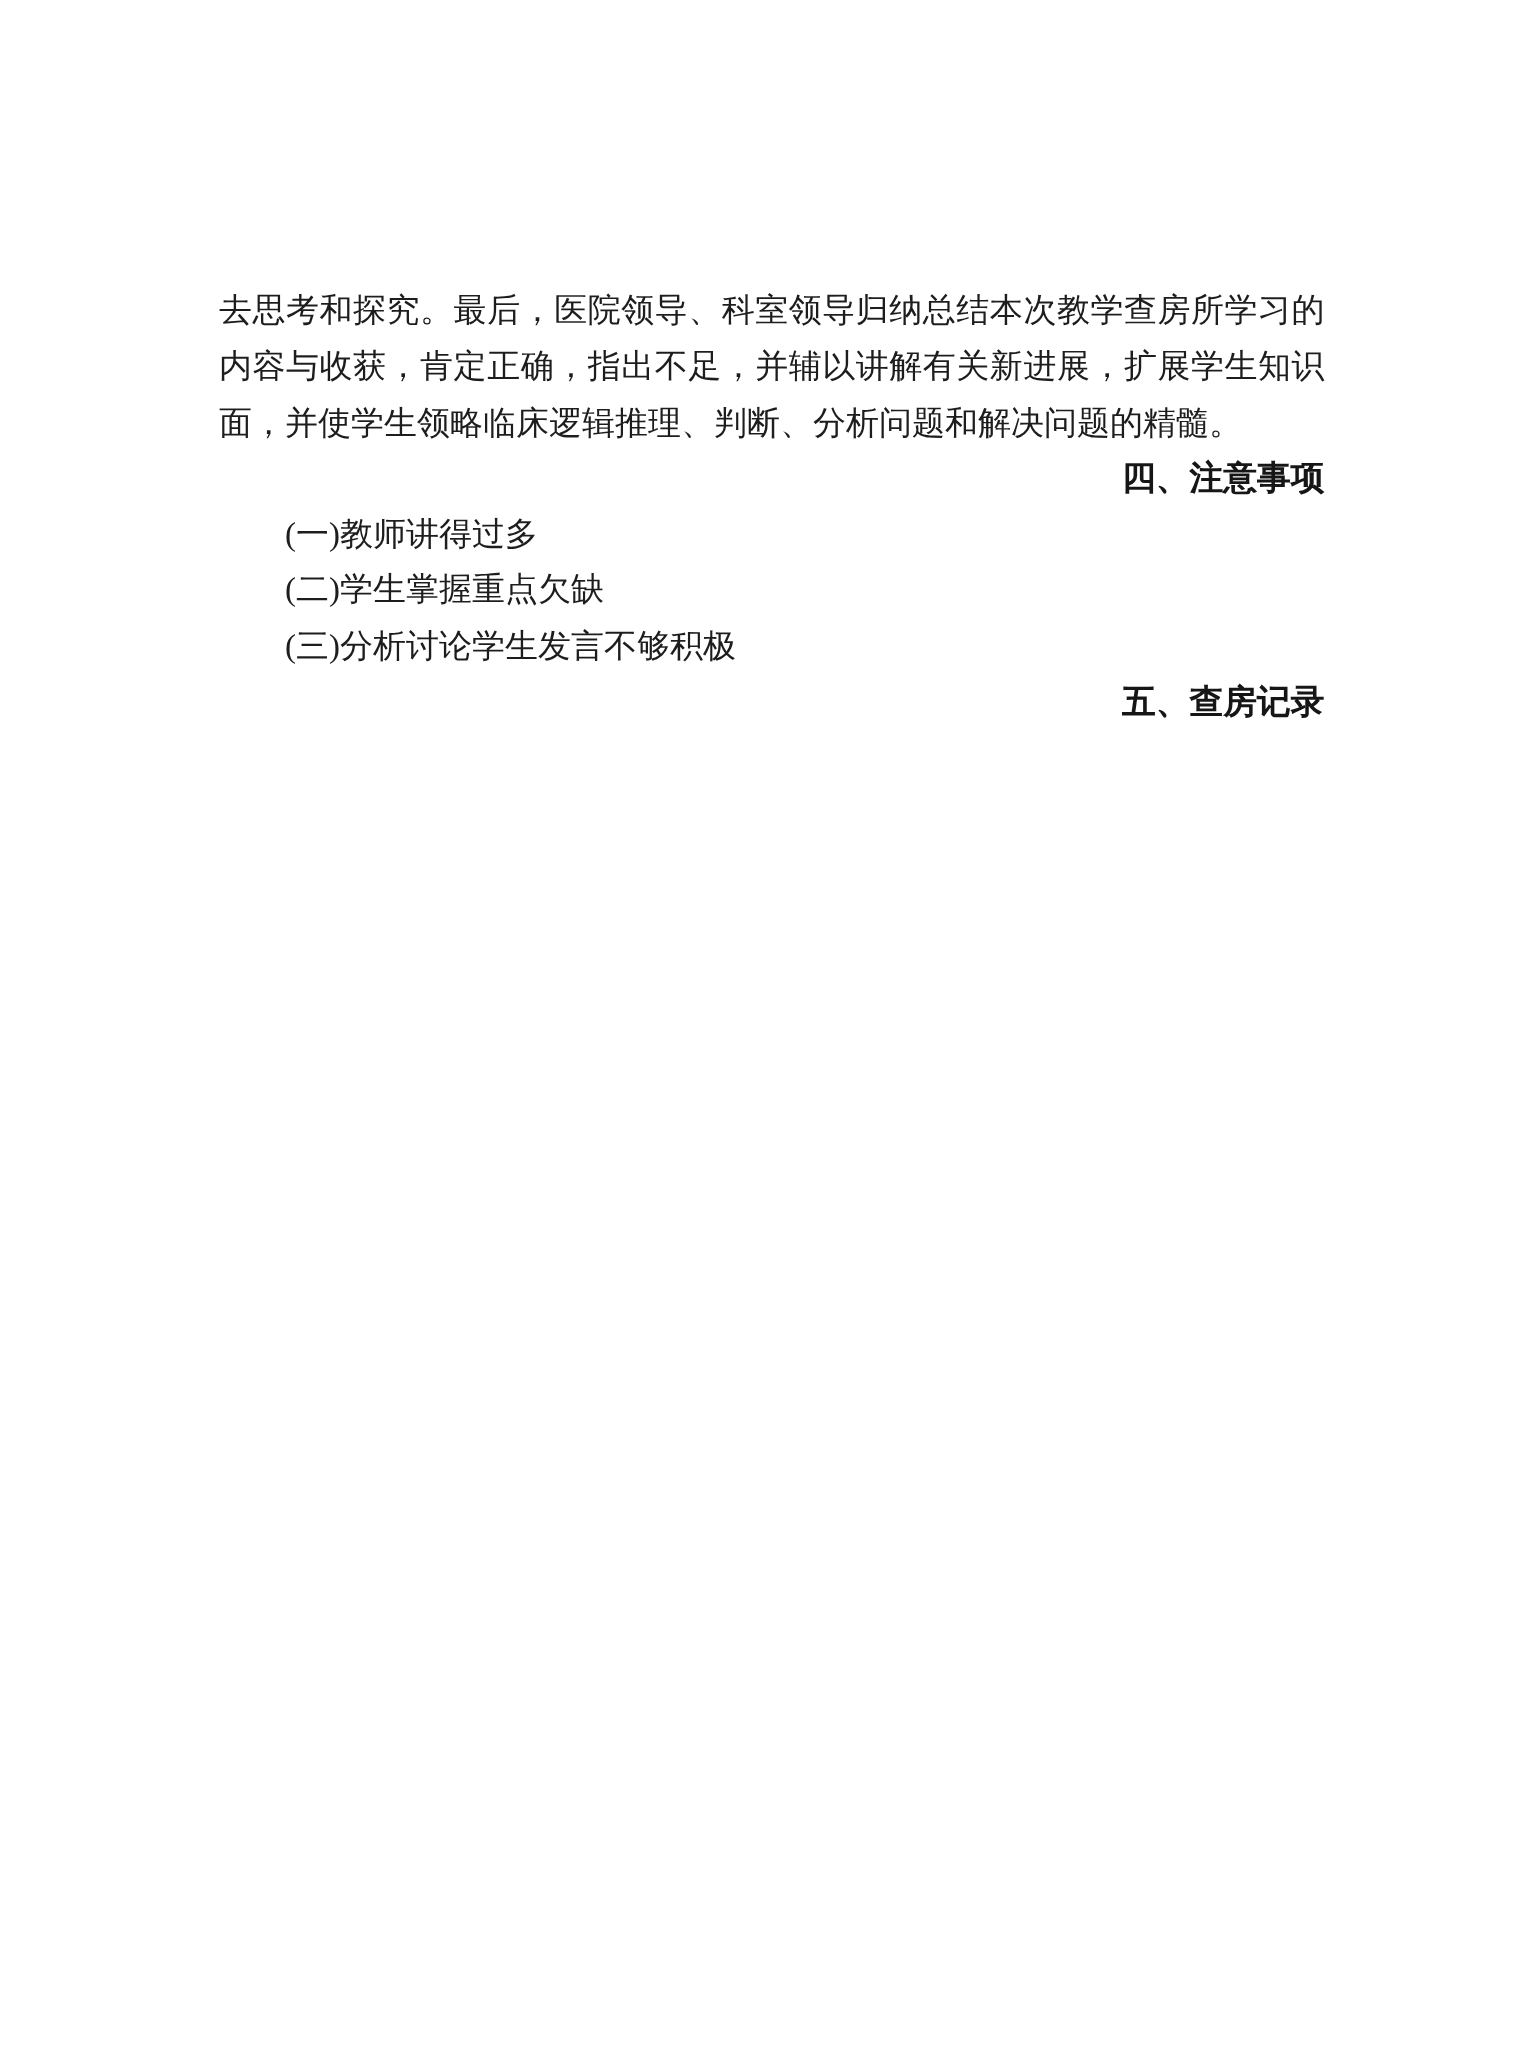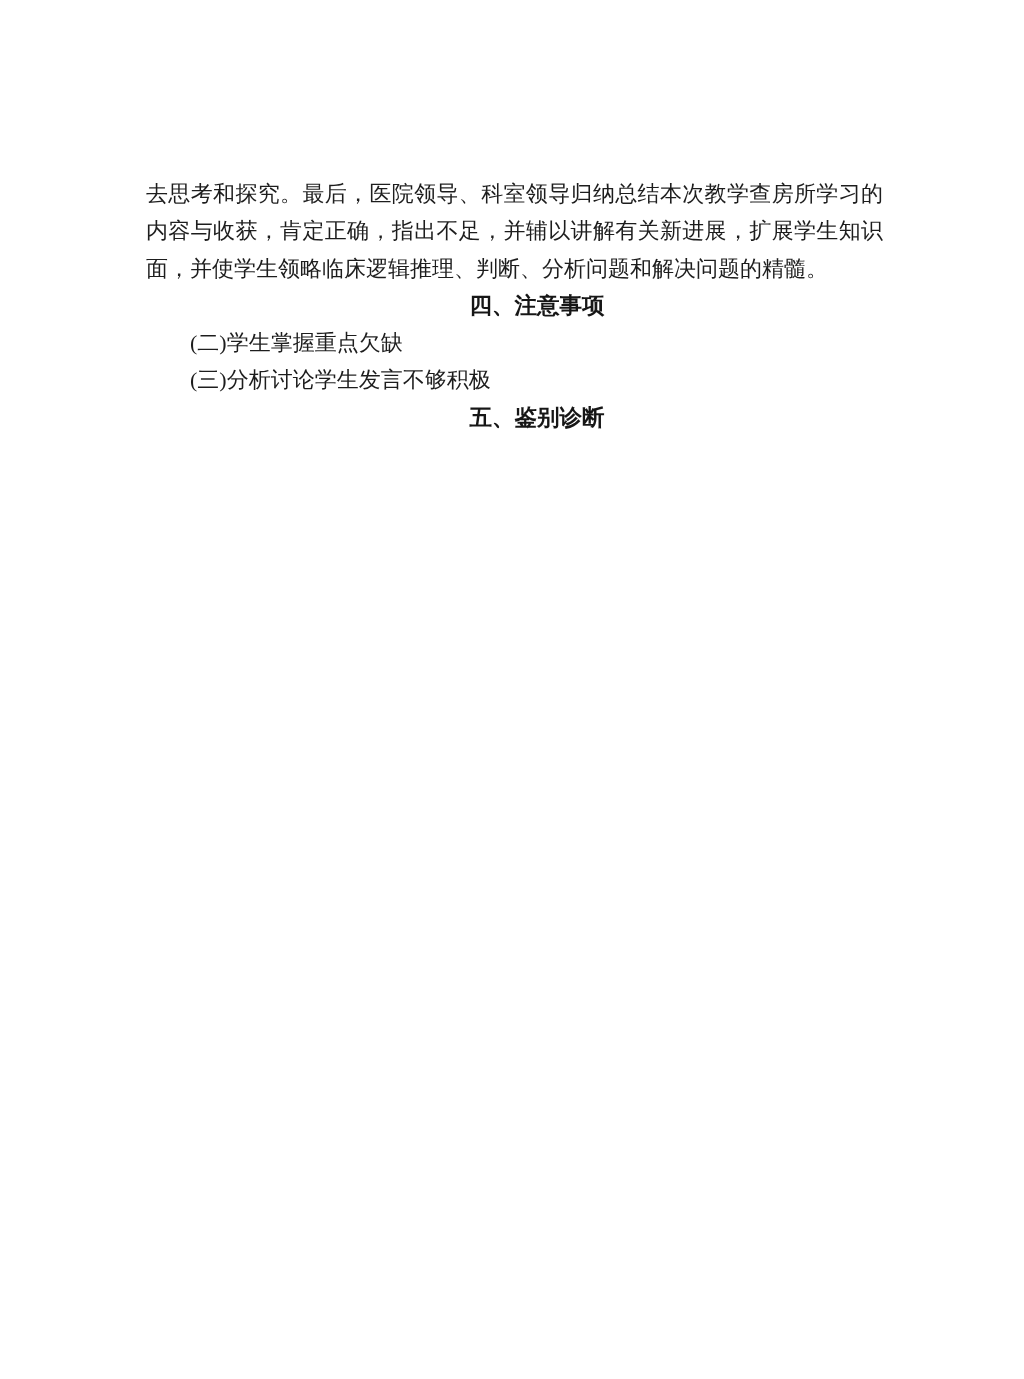--- a/index.html
+++ b/index.html
@@ -9,21 +9,21 @@
   }
   body {
     width: 1024px;
     height: 1379px;
     position: relative;
     overflow: hidden;
   }
   .page {
     position: absolute;
     left: 146px;
-    top: 175px;
+    top: 188px;
     width: 737px;
     color: #1d1d1d;
     font-family: "Liberation Serif", "DejaVu Serif", serif;
     font-size: 22px;
     line-height: 37.3px;
     text-align: justify;
   }
   .page p, .page h3 {
     margin: 0;
     padding: 0;
@@ -37,36 +37,37 @@
   .subheading {
     text-indent: 2em;
     text-align: left;
   }
   .section-heading {
     font-family: "Liberation Sans", "DejaVu Sans", sans-serif;
     font-weight: 700;
     font-size: 22.5px;
     line-height: 37.3px;
     text-indent: 2em;
-    text-align: center;
+    text-align: right;
     color: #161616;
   }
 </style>
 </head>
 <body>
 
 <div class="page">
 
   <p class="para continuation">去思考和探究。最后，医院领导、科室领导归纳总结本次教学查房所学习的内容与收获，肯定正确，指出不足，并辅以讲解有关新进展，扩展学生知识面，并使学生领略临床逻辑推理、判断、分析问题和解决问题的精髓。</p>
 
   <h3 class="section-heading">四、注意事项</h3>
 
+  <p class="subheading">(一)教师讲得过多</p>
 
 
   <p class="subheading">(二)学生掌握重点欠缺</p>
 
 
   <p class="subheading">(三)分析讨论学生发言不够积极</p>
 
 
-  <h3 class="section-heading">五、鉴别诊断</h3>
+  <h3 class="section-heading">五、查房记录</h3>
 
 </div>
 
 </body></html>

